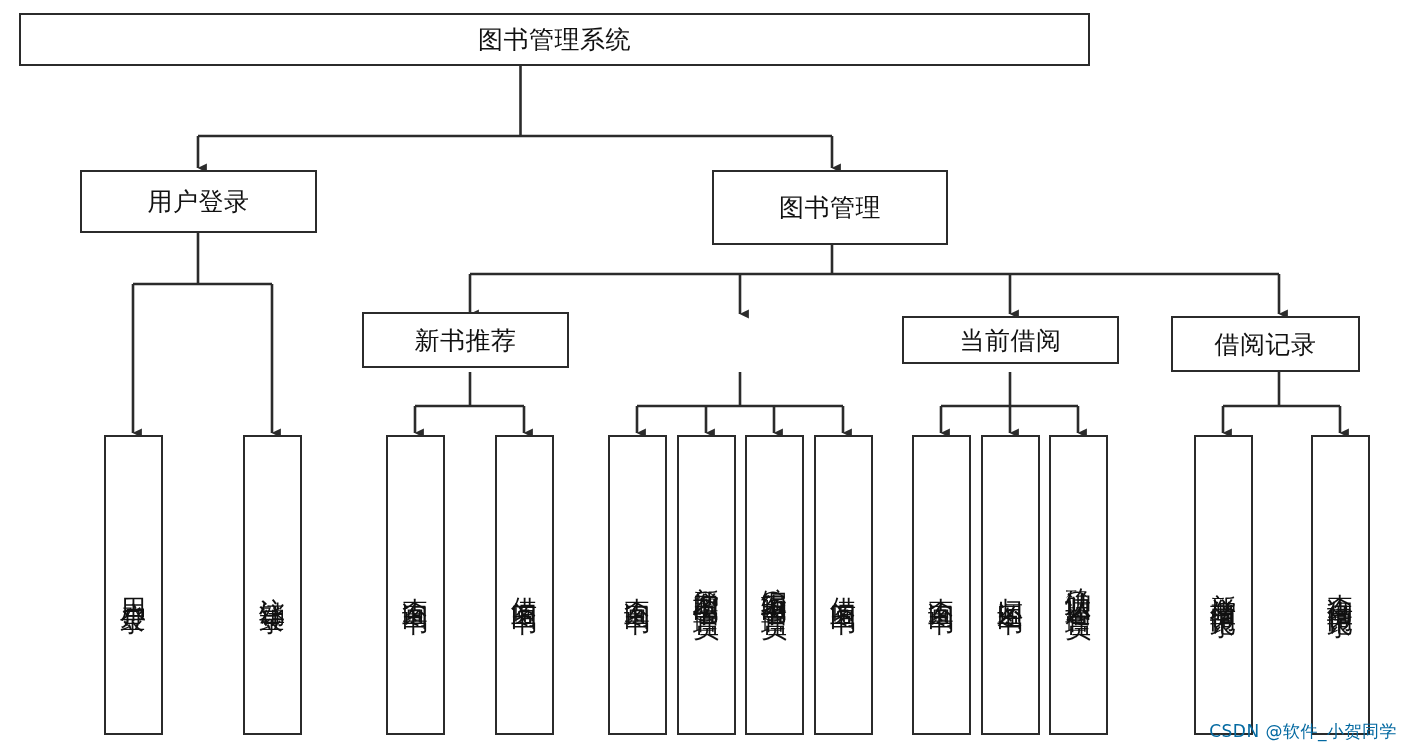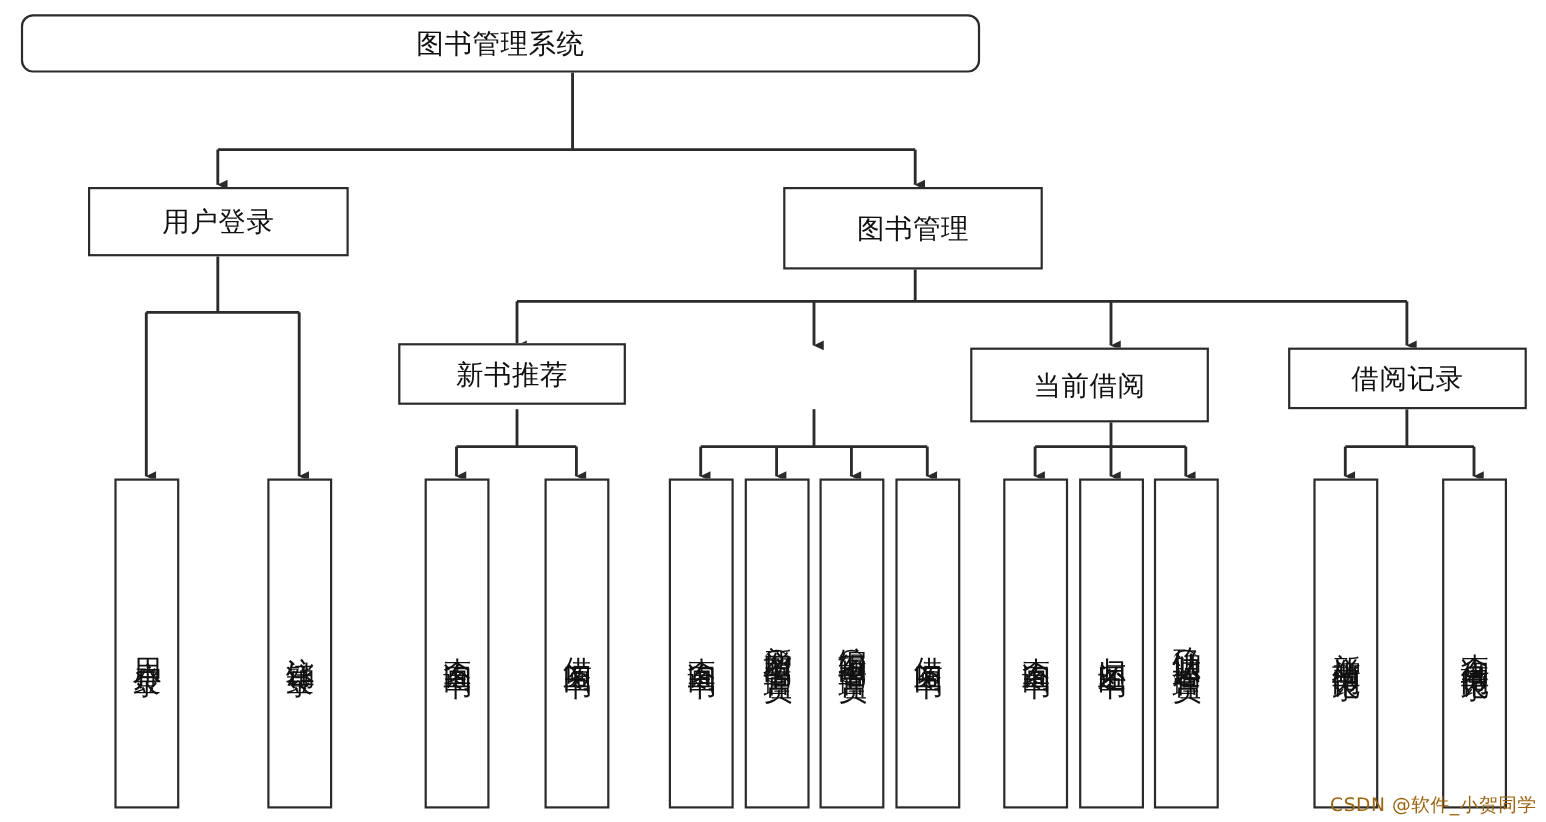--- a/index.html
+++ b/index.html
@@ -61,21 +61,21 @@
     font-size: 26px;
     line-height: 1.0;
     letter-spacing: 4px;
     white-space: nowrap;
   }
   #watermark {
     position: absolute;
     right: 8px;
     bottom: 4px;
     font-size: 17px;
-    color: #a16207;
+    color: #0369a1;
     letter-spacing: 0.5px;
     white-space: nowrap;
     font-family: "DejaVu Sans", "Liberation Sans", sans-serif;
   }
 </style>
 </head>
 <body>
 
 <div id="canvas">
 
@@ -123,38 +123,38 @@
       <path d="M 1010 406 L 1010 433" marker-end="url(#arrow)"></path>
       <path d="M 1078 406 L 1078 433" marker-end="url(#arrow)"></path>
 
       <path d="M 1279 372 L 1279 406"></path>
       <path d="M 1223 406 L 1340 406"></path>
       <path d="M 1223 406 L 1223 433" marker-end="url(#arrow)"></path>
       <path d="M 1340 406 L 1340 433" marker-end="url(#arrow)"></path>
     </g>
   </svg>
 
-  <div class="node root horiz" style="left:19px; top:13px; width:872px; height:53px;border-radius:11px;">
+  <div class="node root horiz" style="left:19px; top:13px; width:1071px; height:53px;">
     <span class="label">图书管理系统</span>
   </div>
 
   <div class="node horiz" style="left:80px; top:170px; width:237px; height:63px;">
     <span class="label">用户登录</span>
   </div>
   <div class="node horiz" style="left:712px; top:170px; width:236px; height:75px;">
     <span class="label">图书管理</span>
   </div>
 
   <div class="node horiz" style="left:362px; top:312px; width:207px; height:56px;">
     <span class="label">新书推荐</span>
   </div>
-  <div class="node horiz" style="left:882px; top:316px; width:217px; height:68px;">
+  <div class="node horiz" style="left:902px; top:316px; width:217px; height:48px;">
     <span class="label">当前借阅</span>
   </div>
-  <div class="node horiz" style="left:1171px; top:316px; width:217px; height:56px;">
+  <div class="node horiz" style="left:1171px; top:316px; width:189px; height:56px;">
     <span class="label">借阅记录</span>
   </div>
 
   <div class="node vert" style="left:104px; top:435px; width:59px; height:300px;">
     <span class="label">用户登录</span>
   </div>
   <div class="node vert" style="left:243px; top:435px; width:59px; height:300px;">
     <span class="label">注销登录</span>
   </div>
 

